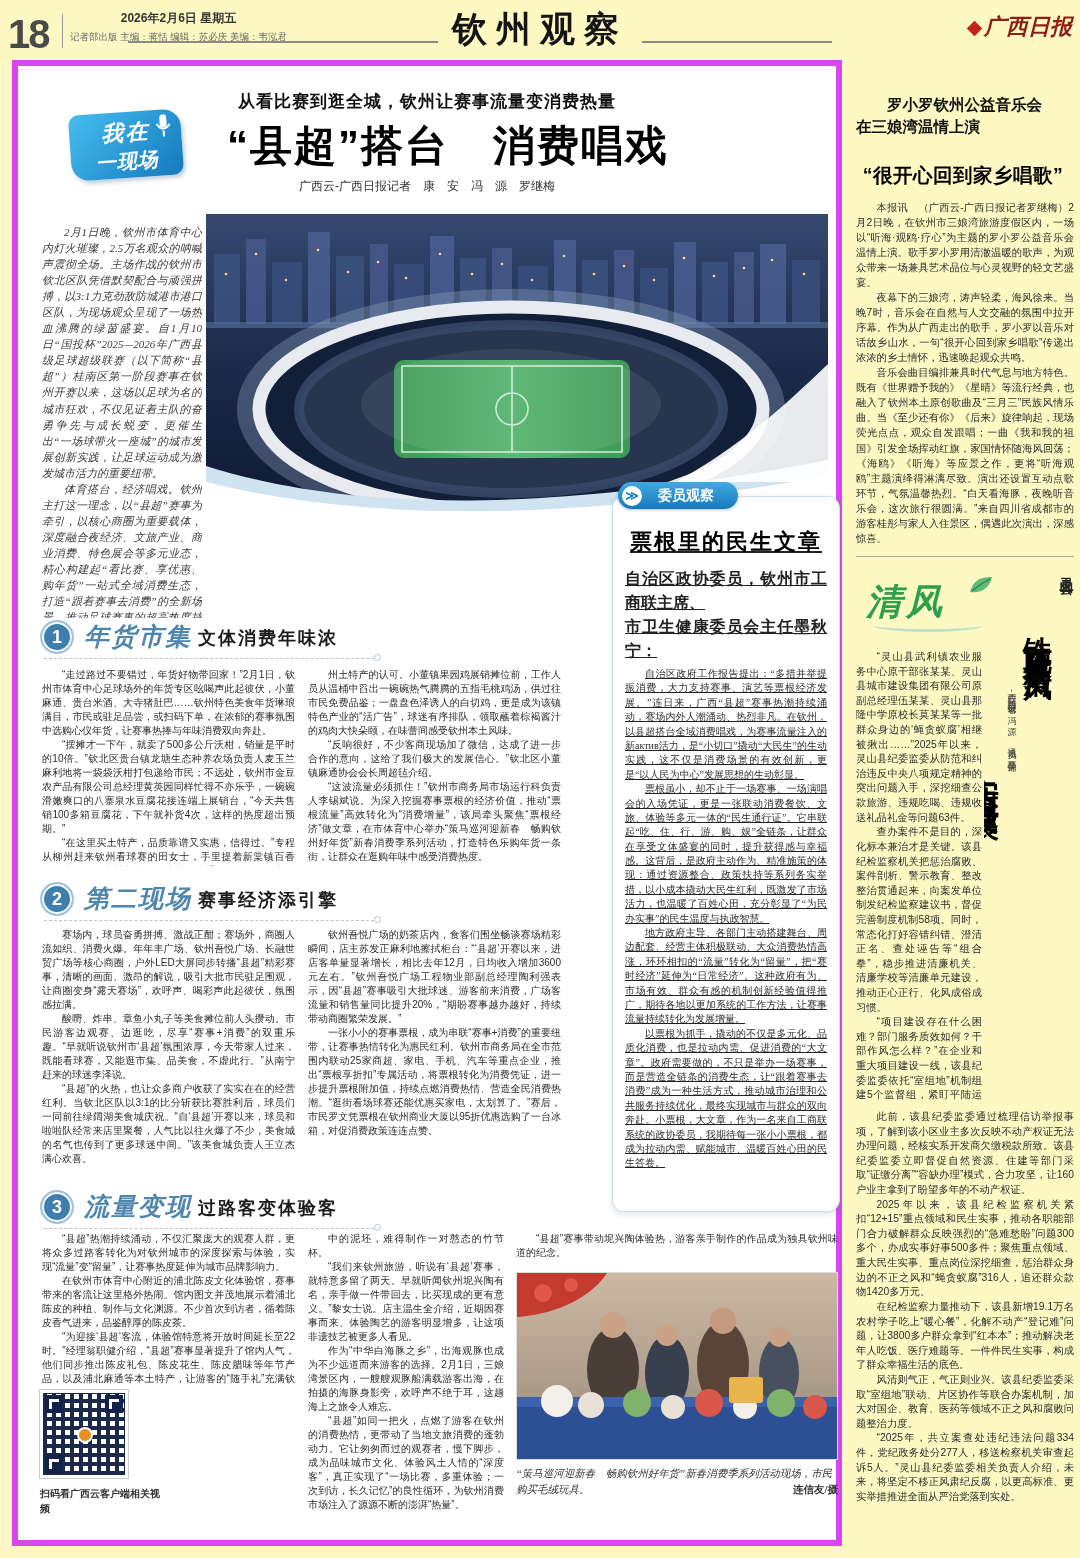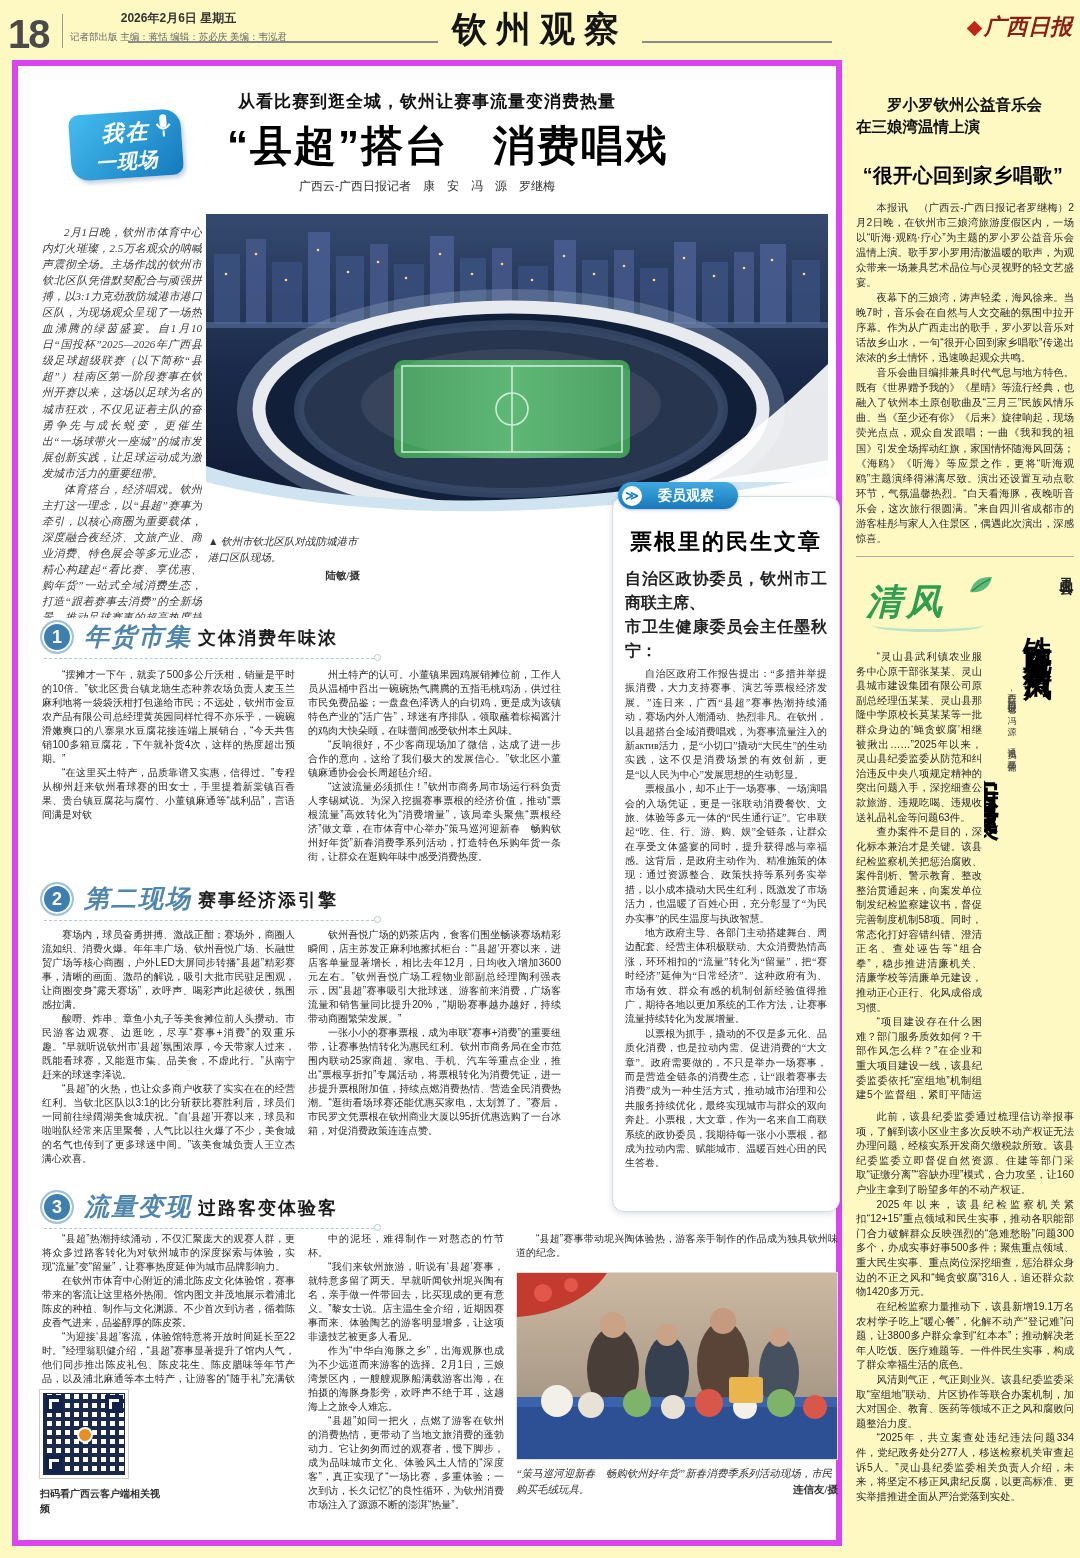--- a/index.html
+++ b/index.html
@@ -31,21 +31,21 @@
   .byline { left:0; right:0; top:112px; text-align:center; font-size:12px; color:#333; }
 
   .lead-col { left:24px; top:158px; width:160px; height:394px; font-family:"Liberation Serif", serif; font-style:italic; font-size:11px; line-height:1.46; color:#3a3a3a; text-align:justify; }
   .lead-col p { text-indent:2em; }
 
   .photo { left:188px; top:148px; width:622px; height:312px; }
   .photo-cap { left:190px; top:468px; width:152px; font-family:"Liberation Serif", serif; font-style:italic; font-size:10.5px; line-height:1.5; color:#333; }
   .photo-cap .credit { display:block; text-align:right; font-weight:bold; font-style:normal; margin-top:2px; }
 
   
-  .obs-card { position:absolute; left:594px; top:430px; width:228px; height:716px; background:#fff; border:1px solid #cfdde8; border-radius:12px; box-shadow:0 2px 6px rgba(60,90,120,.18); padding:30px 12px 10px 12px; overflow:hidden; }
+  .obs-card { position:absolute; left:594px; top:430px; width:228px; height:716px; background:#fff; border:1px solid #cfdde8; border-radius:12px; box-shadow:0 2px 6px rgba(60,90,120,.18); padding:30px 12px 10px 12px; overflow:hidden;text-decoration:underline; }
   .obs-badge { position:absolute; left:600px; top:416px; width:120px; height:27px; background:linear-gradient(180deg,#41a9e0,#1779bd); border-radius:14px; color:#fff; font-weight:bold; font-size:14px; line-height:27px; text-align:center; padding-left:16px; box-shadow:0 1px 3px rgba(0,60,110,.3); z-index:5; }
   .obs-badge .circ { position:absolute; left:4px; top:3.5px; width:20px; height:20px; background:#fff; border-radius:50%; color:#1779bd; font-size:13px; line-height:20px; text-align:center; font-weight:bold; padding-left:0; }
   .obs-title { text-align:center; font-size:22px; font-weight:bold; color:#000; letter-spacing:2px; margin-bottom:10px; }
   .obs-intro { font-size:16px; font-weight:bold; line-height:1.5; text-align:justify; margin-bottom:4px; }
   .obs-body { font-family:"Liberation Serif", serif; font-size:10px; line-height:1.44; text-align:justify; color:#2c2c2c; height:560px; overflow:hidden; }
   .obs-body p { text-indent:2em; }
   .obs-sign { text-align:right; font-size:10px; font-weight:bold; margin-top:4px; }
 
   
   .sec-hdr { position:absolute; left:24px; height:40px; }
@@ -207,24 +207,20 @@
           <circle cx="306" cy="195" r="16"></circle>
             <line x1="306" y1="152" x2="306" y2="238"></line>
         </g>
         <ellipse cx="305" cy="190" rx="150" ry="55" fill="#fff" opacity="0.08"></ellipse>
         <path d="M0,312 L0,252 C140,296 330,302 622,246 L622,312 Z" fill="#cfe3f1"></path>
         <path d="M0,312 L0,268 C160,308 360,308 622,262 L622,312 Z" fill="#fff"></path>
         <path d="M622,150 C560,210 520,240 470,268 L622,268 Z" fill="#fff" opacity="0.9"></path>
       </svg>
     </div>
 
-    <div class="mb photo-cap">
-      <span>▲ 钦州市钦北区队对战防城港市港口区队现场。</span>
-      <span class="credit">陆敏/摄</span>
-    </div>
 
     <div class="obs-badge">
       <span class="circ">≫</span>
       <span>委员观察</span>
     </div>
     <div class="obs-card">
       <div class="obs-title">票根里的民生文章</div>
       <div class="obs-intro">
         <span>自治区政协委员，钦州市工商联主席、</span><br>
         <span>市卫生健康委员会主任墨秋宁：</span>
@@ -239,20 +235,21 @@
     </div>
 
     <div class="sec-hdr" style="top:556px;">
       <div class="num">1</div>
       <div class="script">年货市集</div>
       <div class="sub">文体消费年味浓</div>
       <div class="dots"></div>
         <div class="enddot"></div>
     </div>
     <div class="col" style="left:24px; top:602px; width:253px; height:198px;">
+        <p>“走过路过不要错过，年货好物带回家！”2月1日，钦州市体育中心足球场外的年货专区吆喝声此起彼伏，小董麻通、贵台米酒、大寺猪肚巴……钦州特色美食年货琳琅满目，市民或驻足品尝，或扫码下单，在浓郁的赛事氛围中选购心仪年货，让赛事热捧与年味消费双向奔赴。</p>
         <p>“摆摊才一下午，就卖了500多公斤沃柑，销量是平时的10倍。”钦北区贵台镇龙塘生态种养农场负责人麦玉兰麻利地将一袋袋沃柑打包递给市民；不远处，钦州市金豆农产品有限公司总经理黄英园同样忙得不亦乐乎，一碗碗滑嫩爽口的八寨泉水豆腐花接连端上展销台，“今天共售销100多箱豆腐花，下午就补货4次，这样的热度超出预期。”</p>
         <p>“在这里买土特产，品质靠谱又实惠，信得过。”专程从柳州赶来钦州看球赛的田女士，手里提着新棠镇百香果、贵台镇豆腐花与腐竹、小董镇麻通等“战利品”，言语间满是对钦</p>
       </div>
     <div class="col" style="left:290px; top:602px; width:253px; height:198px;">
         <p>州土特产的认可。小董镇果园鸡展销摊位前，工作人员从温桶中舀出一碗碗热气腾腾的五指毛桃鸡汤，供过往市民免费品鉴；一盘盘色泽诱人的白切鸡，更是成为该镇特色产业的“活广告”，球迷有序排队，领取蘸着棕褐酱汁的鸡肉大快朵颐，在味蕾间感受钦州本土风味。</p>
         <p>“反响很好，不少客商现场加了微信，达成了进一步合作的意向，这给了我们极大的发展信心。”钦北区小董镇麻通协会会长周超毡介绍。</p>
         <p>“这波流量必须抓住！”钦州市商务局市场运行科负责人李锡斌说。为深入挖掘赛事票根的经济价值，推动“票根流量”高效转化为“消费增量”，该局牵头聚焦“票根经济”做文章，在市体育中心举办“策马巡河迎新春　畅购钦州好年货”新春消费季系列活动，打造特色乐购年货一条街，让群众在逛购年味中感受消费热度。</p>
       </div>
 
     <div class="sec-hdr" style="top:818px;">

